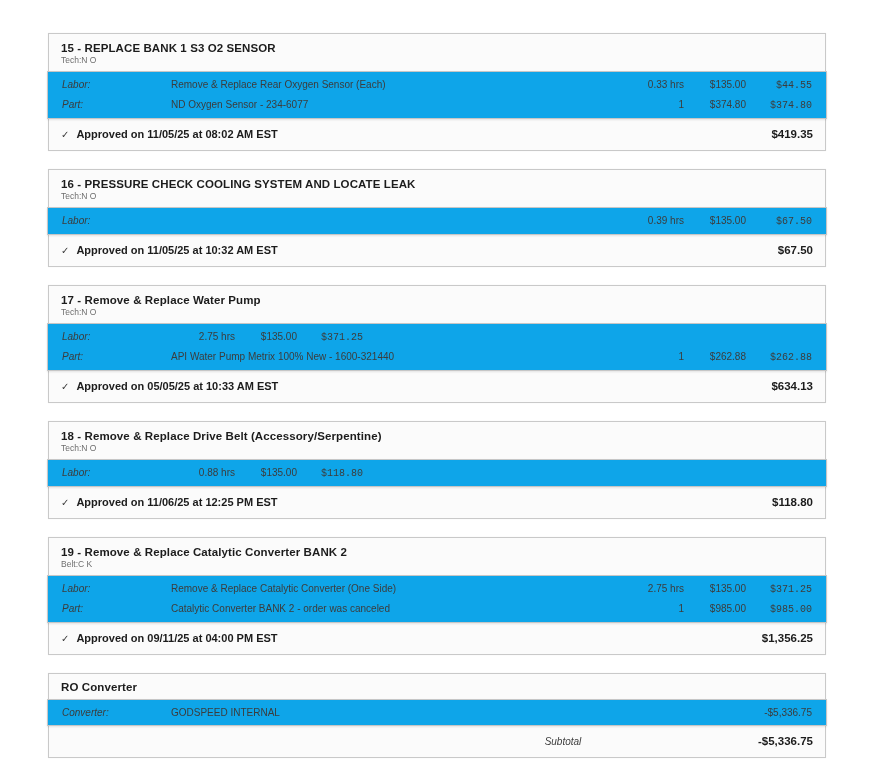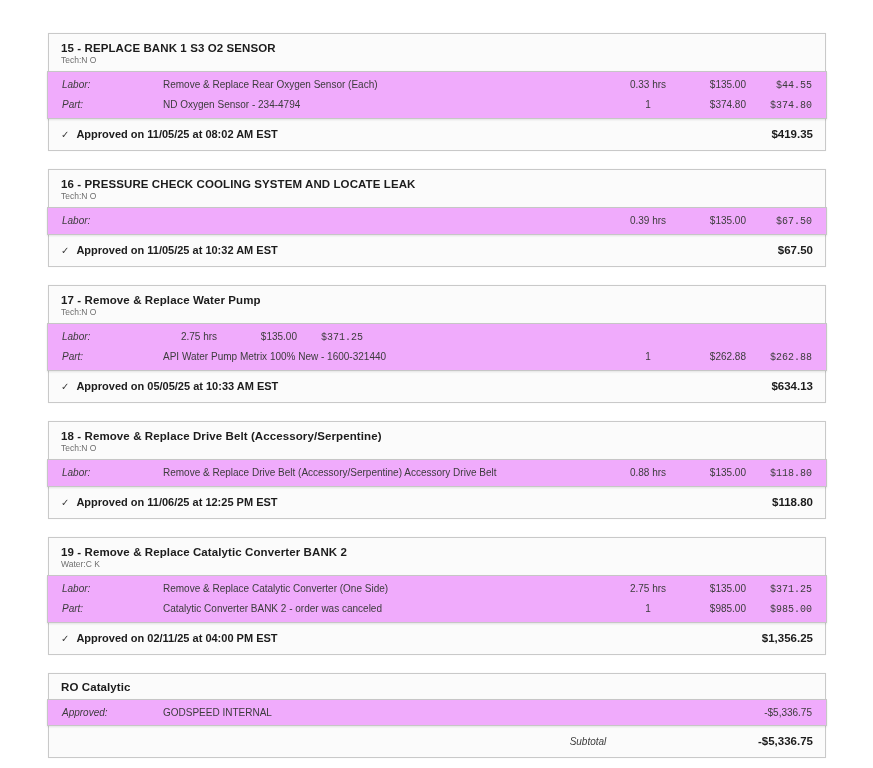--- a/index.html
+++ b/index.html
@@ -33,41 +33,41 @@
     font-weight: bold;
     color: #1c1c1c;
     letter-spacing: 0.1px;
   }
   .card-tech {
     font-size: 8.5px;
     color: #6e6e6e;
     margin-top: 1px;
   }
   .rows-band {
-    background: #f0abfc;
+    background: #0ea5e9;
     border: 1px solid #c6c6c6;
     margin: 0 -2px;
     padding: 3px 0;
     box-shadow: 0 1px 2px rgba(0,0,0,0.10);
   }
   .li-row {
     display: flex;
     align-items: baseline;
     padding: 4px 14px;
     font-size: 10px;
     color: #3c3c3c;
   }
   .li-label {
     width: 101px;
     font-style: italic;
     flex: none;
     color: #3c3c3c;
   }
-  .li-desc { flex: 1; padding-right: 8px; }
-  .li-qty  { width: 72px; text-align: center; flex: none; }
+  .li-desc { flex: 1; padding-right: 8px; margin-left: 8px; }
+  .li-qty  { width: 72px; text-align: right; flex: none; }
   .li-rate { width: 62px; text-align: right; flex: none; }
   .li-amt  { width: 66px; text-align: right; flex: none; font-family: Liberation Mono, monospace; }
   .approval-row {
     display: flex;
     justify-content: space-between;
     align-items: center;
     padding: 9px 12px 10px 12px;
   }
   .approval-left {
     display: flex;
@@ -88,20 +88,21 @@
     color: #1c1c1c;
   }
   
   .disc-header { padding: 7px 12px 6px 12px; }
   .disc-amt { width: 150px; text-align: right; flex: none; }
   .subtotal-row {
     display: flex;
     justify-content: flex-end;
     align-items: center;
     padding: 9px 12px 10px 12px;
+    gap: 25px;
   }
   .subtotal-label {
     font-style: italic;
     font-size: 10px;
     color: #3c3c3c;
     margin-right: 0;
     width: 150px;
     text-align: center;
   }
   .subtotal-amount {
@@ -126,21 +127,21 @@
   <div class="li-row">
     <span class="li-label">Labor:</span>
     <span class="li-desc">Remove &amp; Replace Rear Oxygen Sensor (Each)</span>
     <span class="li-qty">0.33 hrs</span>
     <span class="li-rate">$135.00</span>
     <span class="li-amt">$44.55</span>
   </div>
 
   <div class="li-row">
     <span class="li-label">Part:</span>
-    <span class="li-desc">ND Oxygen Sensor - 234-4794</span>
+    <span class="li-desc">ND Oxygen Sensor - 234-6077</span>
     <span class="li-qty">1</span>
     <span class="li-rate">$374.80</span>
     <span class="li-amt">$374.80</span>
   </div>
 </div>
     <div class="approval-row">
       <div class="approval-left">
         <span class="check-glyph">✓</span>
         <span>Approved on 11/05/25 at 08:02 AM EST</span>
       </div>
@@ -202,39 +203,38 @@
   </div>
 
   <div class="card">
     <div class="card-header">
       <div class="card-title">18 - Remove &amp; Replace Drive Belt (Accessory/Serpentine)</div>
       <div class="card-tech">Tech:N O</div>
     </div>
     <div class="rows-band">
   <div class="li-row">
     <span class="li-label">Labor:</span>
-    <span class="li-desc">Remove &amp; Replace Drive Belt (Accessory/Serpentine) Accessory Drive Belt</span>
     <span class="li-qty">0.88 hrs</span>
     <span class="li-rate">$135.00</span>
     <span class="li-amt">$118.80</span>
   </div>
 </div>
     <div class="approval-row">
       <div class="approval-left">
         <span class="check-glyph">✓</span>
         <span>Approved on 11/06/25 at 12:25 PM EST</span>
       </div>
       <div class="section-total">$118.80</div>
     </div>
   </div>
 
   <div class="card">
     <div class="card-header">
       <div class="card-title">19 - Remove &amp; Replace Catalytic Converter BANK 2</div>
-      <div class="card-tech">Water:C K</div>
+      <div class="card-tech">Belt:C K</div>
     </div>
     <div class="rows-band">
   <div class="li-row">
     <span class="li-label">Labor:</span>
     <span class="li-desc">Remove &amp; Replace Catalytic Converter (One Side)</span>
     <span class="li-qty">2.75 hrs</span>
     <span class="li-rate">$135.00</span>
     <span class="li-amt">$371.25</span>
   </div>
 
@@ -242,35 +242,35 @@
     <span class="li-label">Part:</span>
     <span class="li-desc">Catalytic Converter BANK 2 - order was canceled</span>
     <span class="li-qty">1</span>
     <span class="li-rate">$985.00</span>
     <span class="li-amt">$985.00</span>
   </div>
 </div>
     <div class="approval-row">
       <div class="approval-left">
         <span class="check-glyph">✓</span>
-        <span>Approved on 02/11/25 at 04:00 PM EST</span>
+        <span>Approved on 09/11/25 at 04:00 PM EST</span>
       </div>
       <div class="section-total">$1,356.25</div>
     </div>
   </div>
 </div>
 
   <div class="sections">
     <div class="card">
       <div class="disc-header">
-        <div class="card-title">RO Catalytic</div>
+        <div class="card-title">RO Converter</div>
       </div>
       <div class="rows-band">
         <div class="li-row">
-          <span class="li-label">Approved:</span>
+          <span class="li-label">Converter:</span>
           <span class="li-desc">GODSPEED INTERNAL</span>
           <span class="disc-amt">-$5,336.75</span>
         </div>
       </div>
       <div class="subtotal-row">
         <span class="subtotal-label">Subtotal</span>
         <span class="subtotal-amount">-$5,336.75</span>
       </div>
     </div>
   </div>

